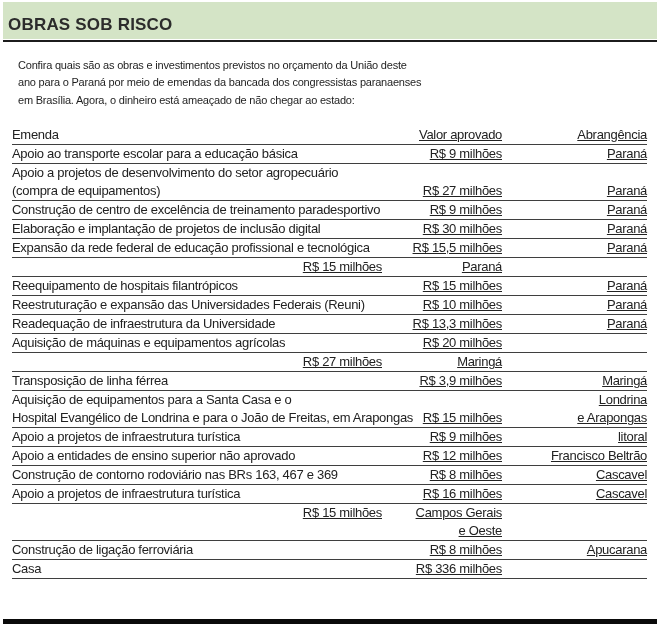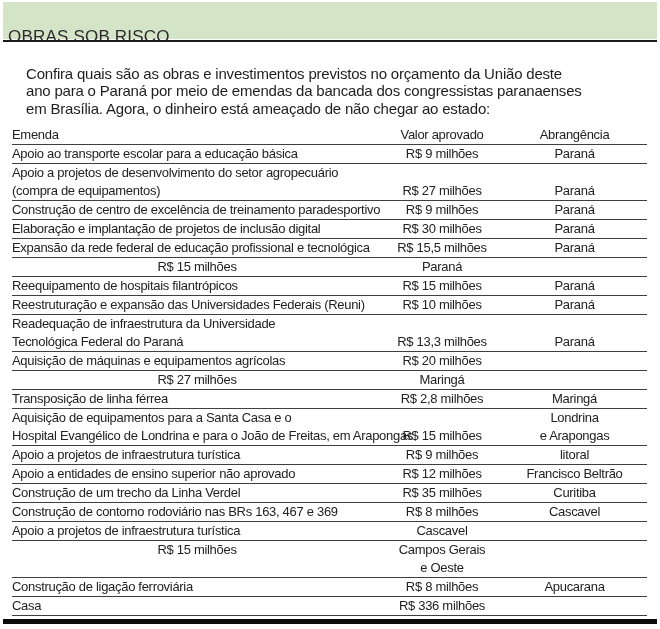--- a/index.html
+++ b/index.html
@@ -5,42 +5,42 @@
   html,body { margin:0; padding:0; background:#ffffff; }
   .page {
     position:relative; width:660px; height:629px; background:#ffffff;
     font-family:"Liberation Sans","DejaVu Sans",sans-serif; overflow:hidden;
   }
   .title-band {
     position:absolute; left:3px; top:2px; width:654px; height:37px;
     background:var(--band,#d4e4c6);
   }
   .page-title {
-    margin:0; padding:25px 0 0 5px; font-size:17px; font-weight:normal;
+    margin:0; padding:13px 0 0 5px; font-size:17px; font-weight:bold;
     color:#2c2c2c; letter-spacing:0.2px;
   }
   .title-rule {
     position:absolute; left:3px; top:40px; width:654px; height:2px;
     background:var(--rule,#1c1c1c);
   }
   .intro {
-    position:absolute; left:10px; top:49px; margin:16px;
-    font-size:15px; line-height:17.4px; color:#1e1e1e; letter-spacing:-0.2px;
+    position:absolute; left:10px; top:49px; margin:8px;
+    font-size:11px; line-height:17.4px; color:#1e1e1e; letter-spacing:-0.2px;
   }
   .intro-line { display:block; white-space:nowrap; }
   .table {
     position:absolute; left:12px; top:126px; width:635px;
     font-size:13px; color:var(--text,#222222); letter-spacing:-0.3px;
   }
   .trow {
     display:grid; grid-template-columns:1fr 120px 145px;
     border-bottom:1px solid var(--rowline,#3f3f3f);
   }
   .cell { display:flex; flex-direction:column; justify-content:flex-start; min-width:0; overflow:visible; }
-  .cell-valor, .cell-abr { text-align:center; }
+  .cell-valor, .cell-abr { text-align:right;text-decoration:underline; }
   .line { line-height:18px; white-space:nowrap; }
   .trow.align-bottom .cell-valor, .trow.align-bottom .cell-abr { justify-content:flex-end; }
   .bottom-bar {
     position:absolute; left:3px; top:619px; width:654px; height:5px;
     background:var(--bar,#0a0a0a);
   }
 </style>
 </head>
 <body>
 
@@ -152,21 +152,20 @@
     <div class="cell cell-valor">
             <div class="line">R$ 10 milhões</div>
           </div>
     <div class="cell cell-abr">
             <div class="line">Paraná</div>
           </div>
   </div>
         <div class="trow align-bottom">
     <div class="cell cell-emenda">
             <div class="line">Readequação de infraestrutura da Universidade</div>
-            <div class="line">Tecnológica Federal do Paraná</div>
           </div>
     <div class="cell cell-valor">
             <div class="line">R$ 13,3 milhões</div>
           </div>
     <div class="cell cell-abr">
             <div class="line">Paraná</div>
           </div>
   </div>
         <div class="trow">
     <div class="cell cell-emenda">
@@ -182,21 +181,21 @@
           </div>
     <div class="cell cell-abr">
             <div class="line">Maringá</div>
           </div>
   </div>
         <div class="trow">
     <div class="cell cell-emenda">
             <div class="line">Transposição de linha férrea</div>
           </div>
     <div class="cell cell-valor">
-            <div class="line">R$ 2,8 milhões</div>
+            <div class="line">R$ 3,9 milhões</div>
           </div>
     <div class="cell cell-abr">
             <div class="line">Maringá</div>
           </div>
   </div>
         <div class="trow align-bottom">
     <div class="cell cell-emenda">
             <div class="line">Aquisição de equipamentos para a Santa Casa e o</div>
             <div class="line">Hospital Evangélico de Londrina e para o João de Freitas, em Arapongas</div>
           </div>
@@ -225,43 +224,35 @@
           </div>
     <div class="cell cell-valor">
             <div class="line">R$ 12 milhões</div>
           </div>
     <div class="cell cell-abr">
             <div class="line">Francisco Beltrão</div>
           </div>
   </div>
         <div class="trow">
     <div class="cell cell-emenda">
-            <div class="line">Construção de um trecho da Linha Verdel</div>
-          </div>
-    <div class="cell cell-valor">
-            <div class="line">R$ 35 milhões</div>
-          </div>
-    <div class="cell cell-abr">
-            <div class="line">Curitiba</div>
-          </div>
-  </div>
-        <div class="trow">
-    <div class="cell cell-emenda">
             <div class="line">Construção de contorno rodoviário nas BRs 163, 467 e 369</div>
           </div>
     <div class="cell cell-valor">
             <div class="line">R$ 8 milhões</div>
           </div>
     <div class="cell cell-abr">
             <div class="line">Cascavel</div>
           </div>
   </div>
         <div class="trow">
     <div class="cell cell-emenda">
             <div class="line">Apoio a projetos de infraestrutura turística</div>
+          </div>
+    <div class="cell cell-valor">
+            <div class="line">R$ 16 milhões</div>
           </div>
     <div class="cell cell-abr">
             <div class="line">Cascavel</div>
           </div>
   </div>
         <div class="trow">
     <div class="cell cell-valor">
             <div class="line">R$ 15 milhões</div>
           </div>
     <div class="cell cell-abr">

